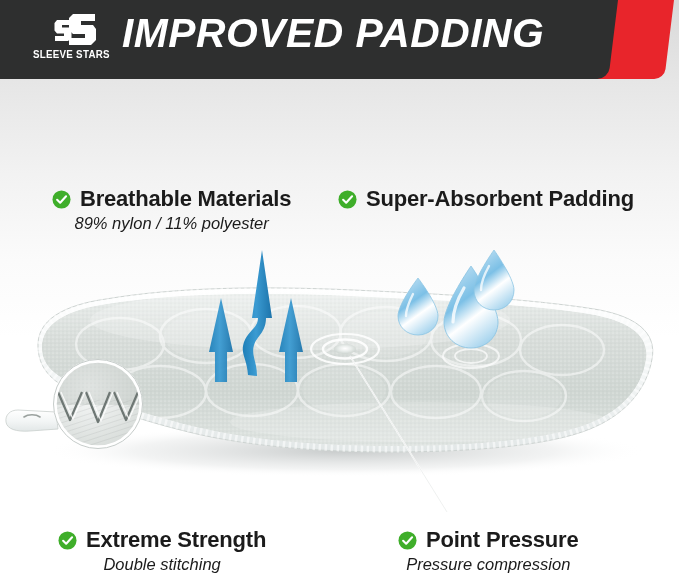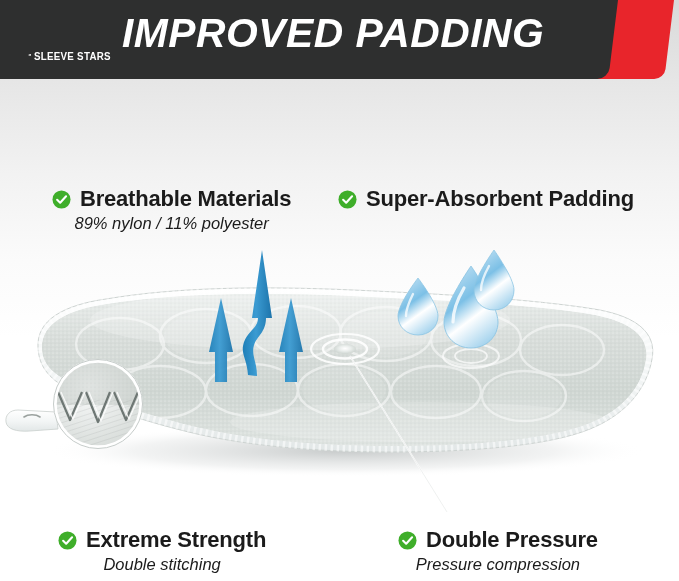--- a/index.html
+++ b/index.html
@@ -56,25 +56,25 @@
     left: 0;
     top: 0;
     width: 620px;
     height: 79px;
     display: flex;
     align-items: center;
   }
   #logo-block {
     position: absolute;
     left: 28px;
-    top: 27px;
+    top: 8px;
     width: 86px;
     height: 56px;
     display: flex;
-    flex-direction: row;
+    flex-direction: column;
     align-items: center;
     justify-content: center;
   }
   #logo-mark {
     width: 56px;
     height: 34px;
     display: block;
   }
   #logo-wordmark {
     color: #ffffff;
@@ -379,18 +379,18 @@
     </div>
     <div class="feature-sub">Double stitching</div>
   </div>
 
   <div class="feature" id="feature-pressure">
     <div class="feature-head">
       <svg class="check-icon" viewBox="0 0 20 20">
         <circle cx="10" cy="10" r="9.5" fill="#3fae2a"></circle>
         <path d="M5.4 10.3 L8.6 13.4 L14.8 6.6" stroke="#ffffff" stroke-width="2.2" fill="none" stroke-linecap="round" stroke-linejoin="round"></path>
       </svg>
-      <span class="feature-title">Double Pressure</span>
+      <span class="feature-title">Point Pressure</span>
     </div>
     <div class="feature-sub">Pressure compression</div>
   </div>
 
 </div>
 
 </body></html>

